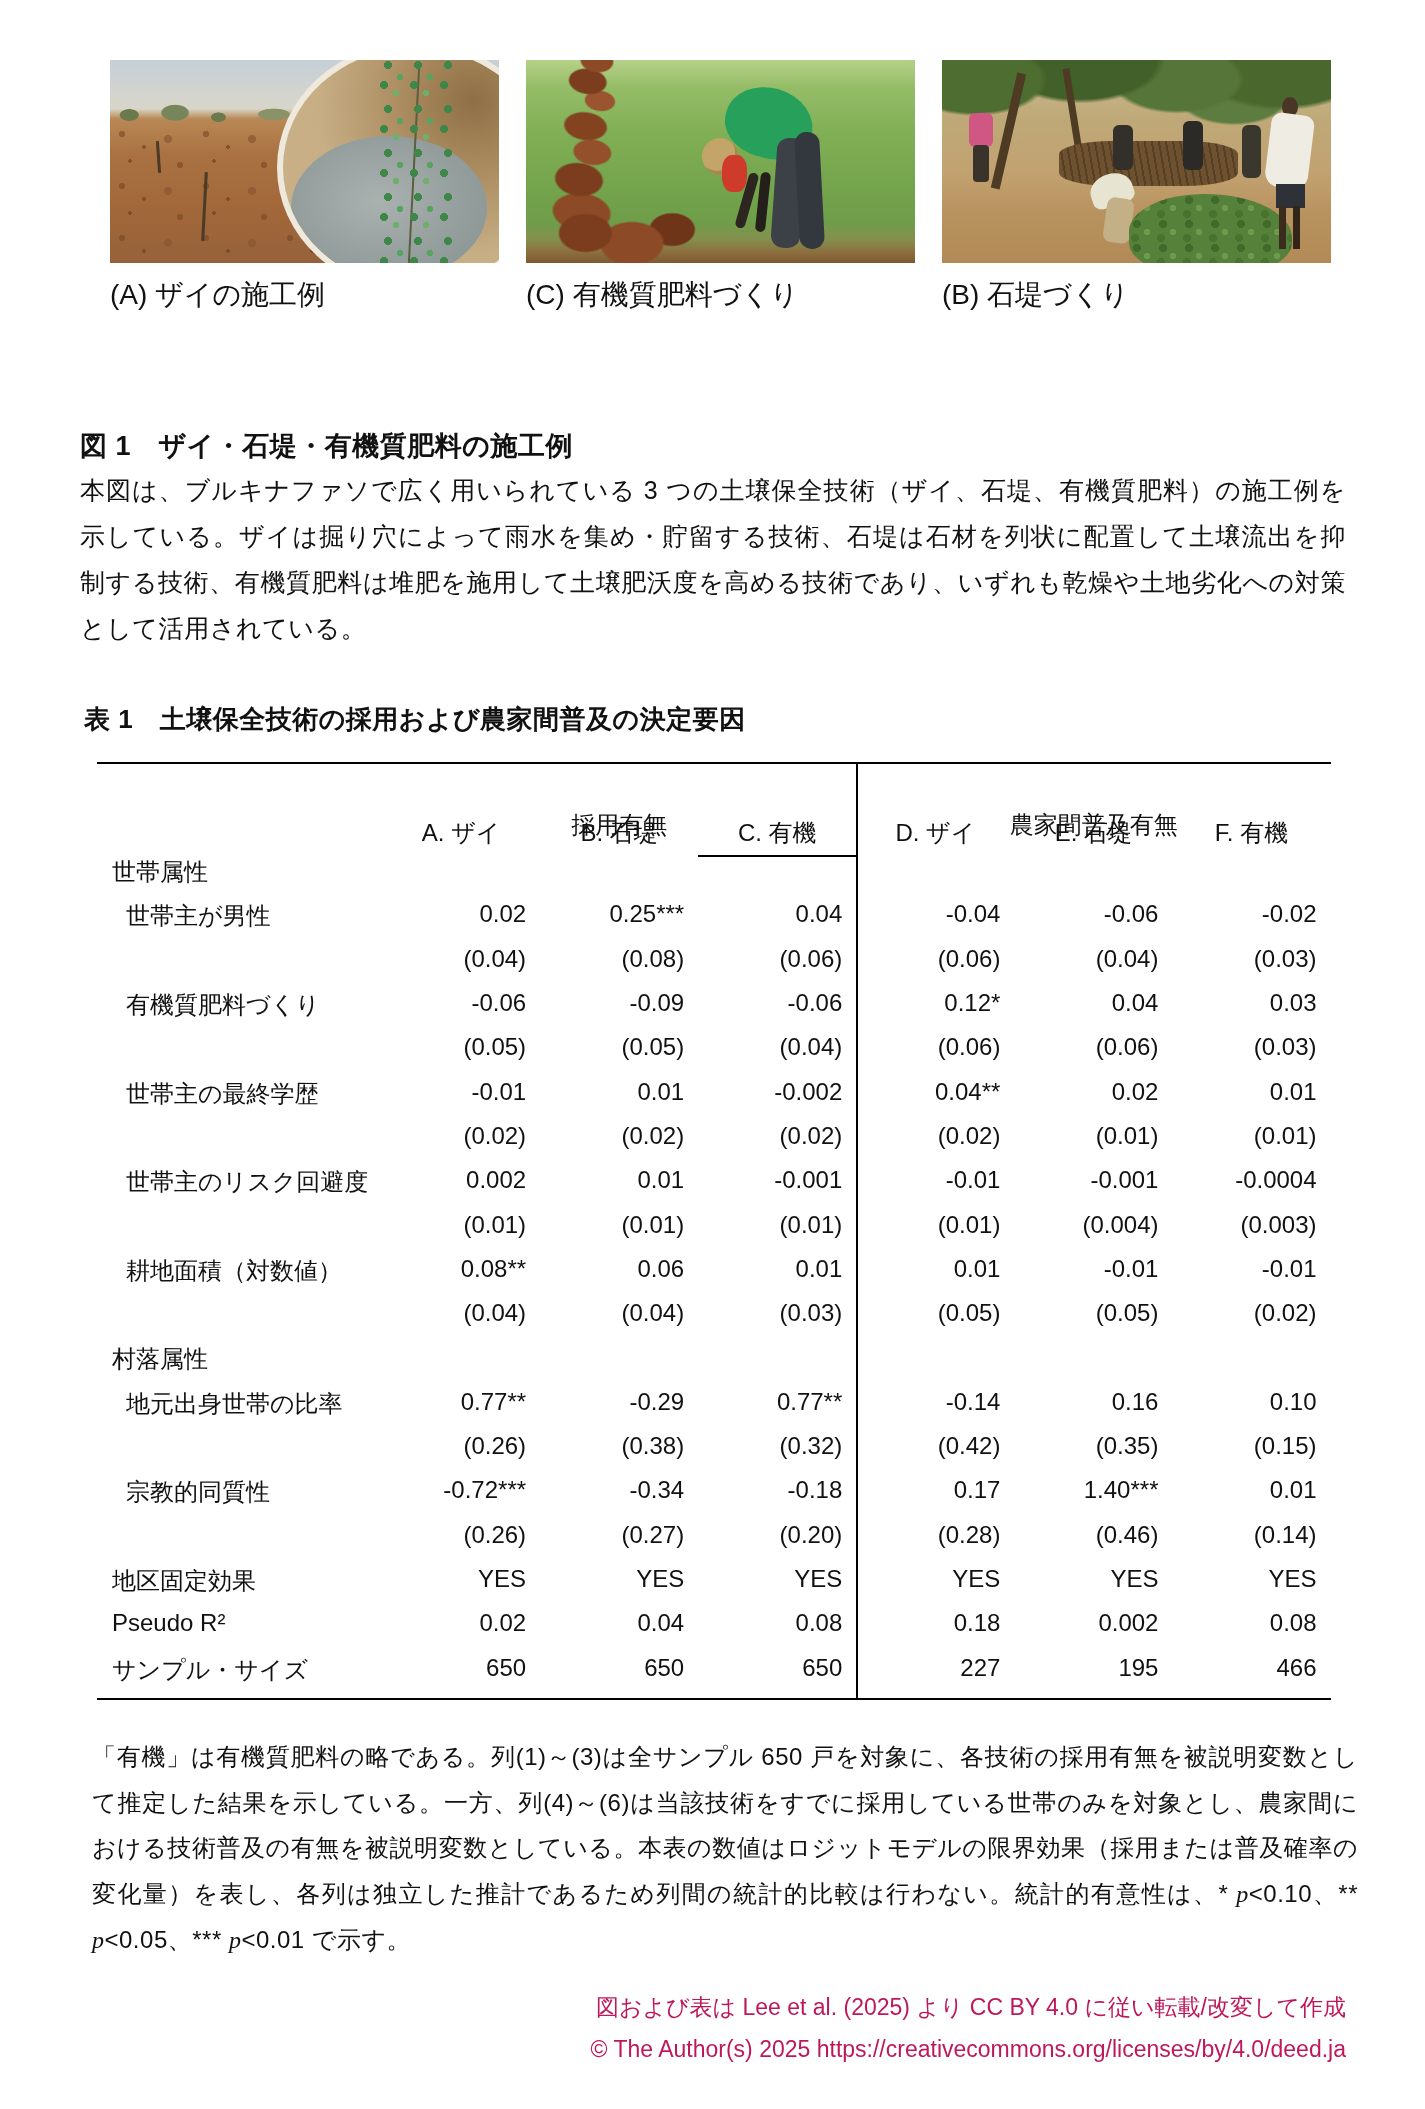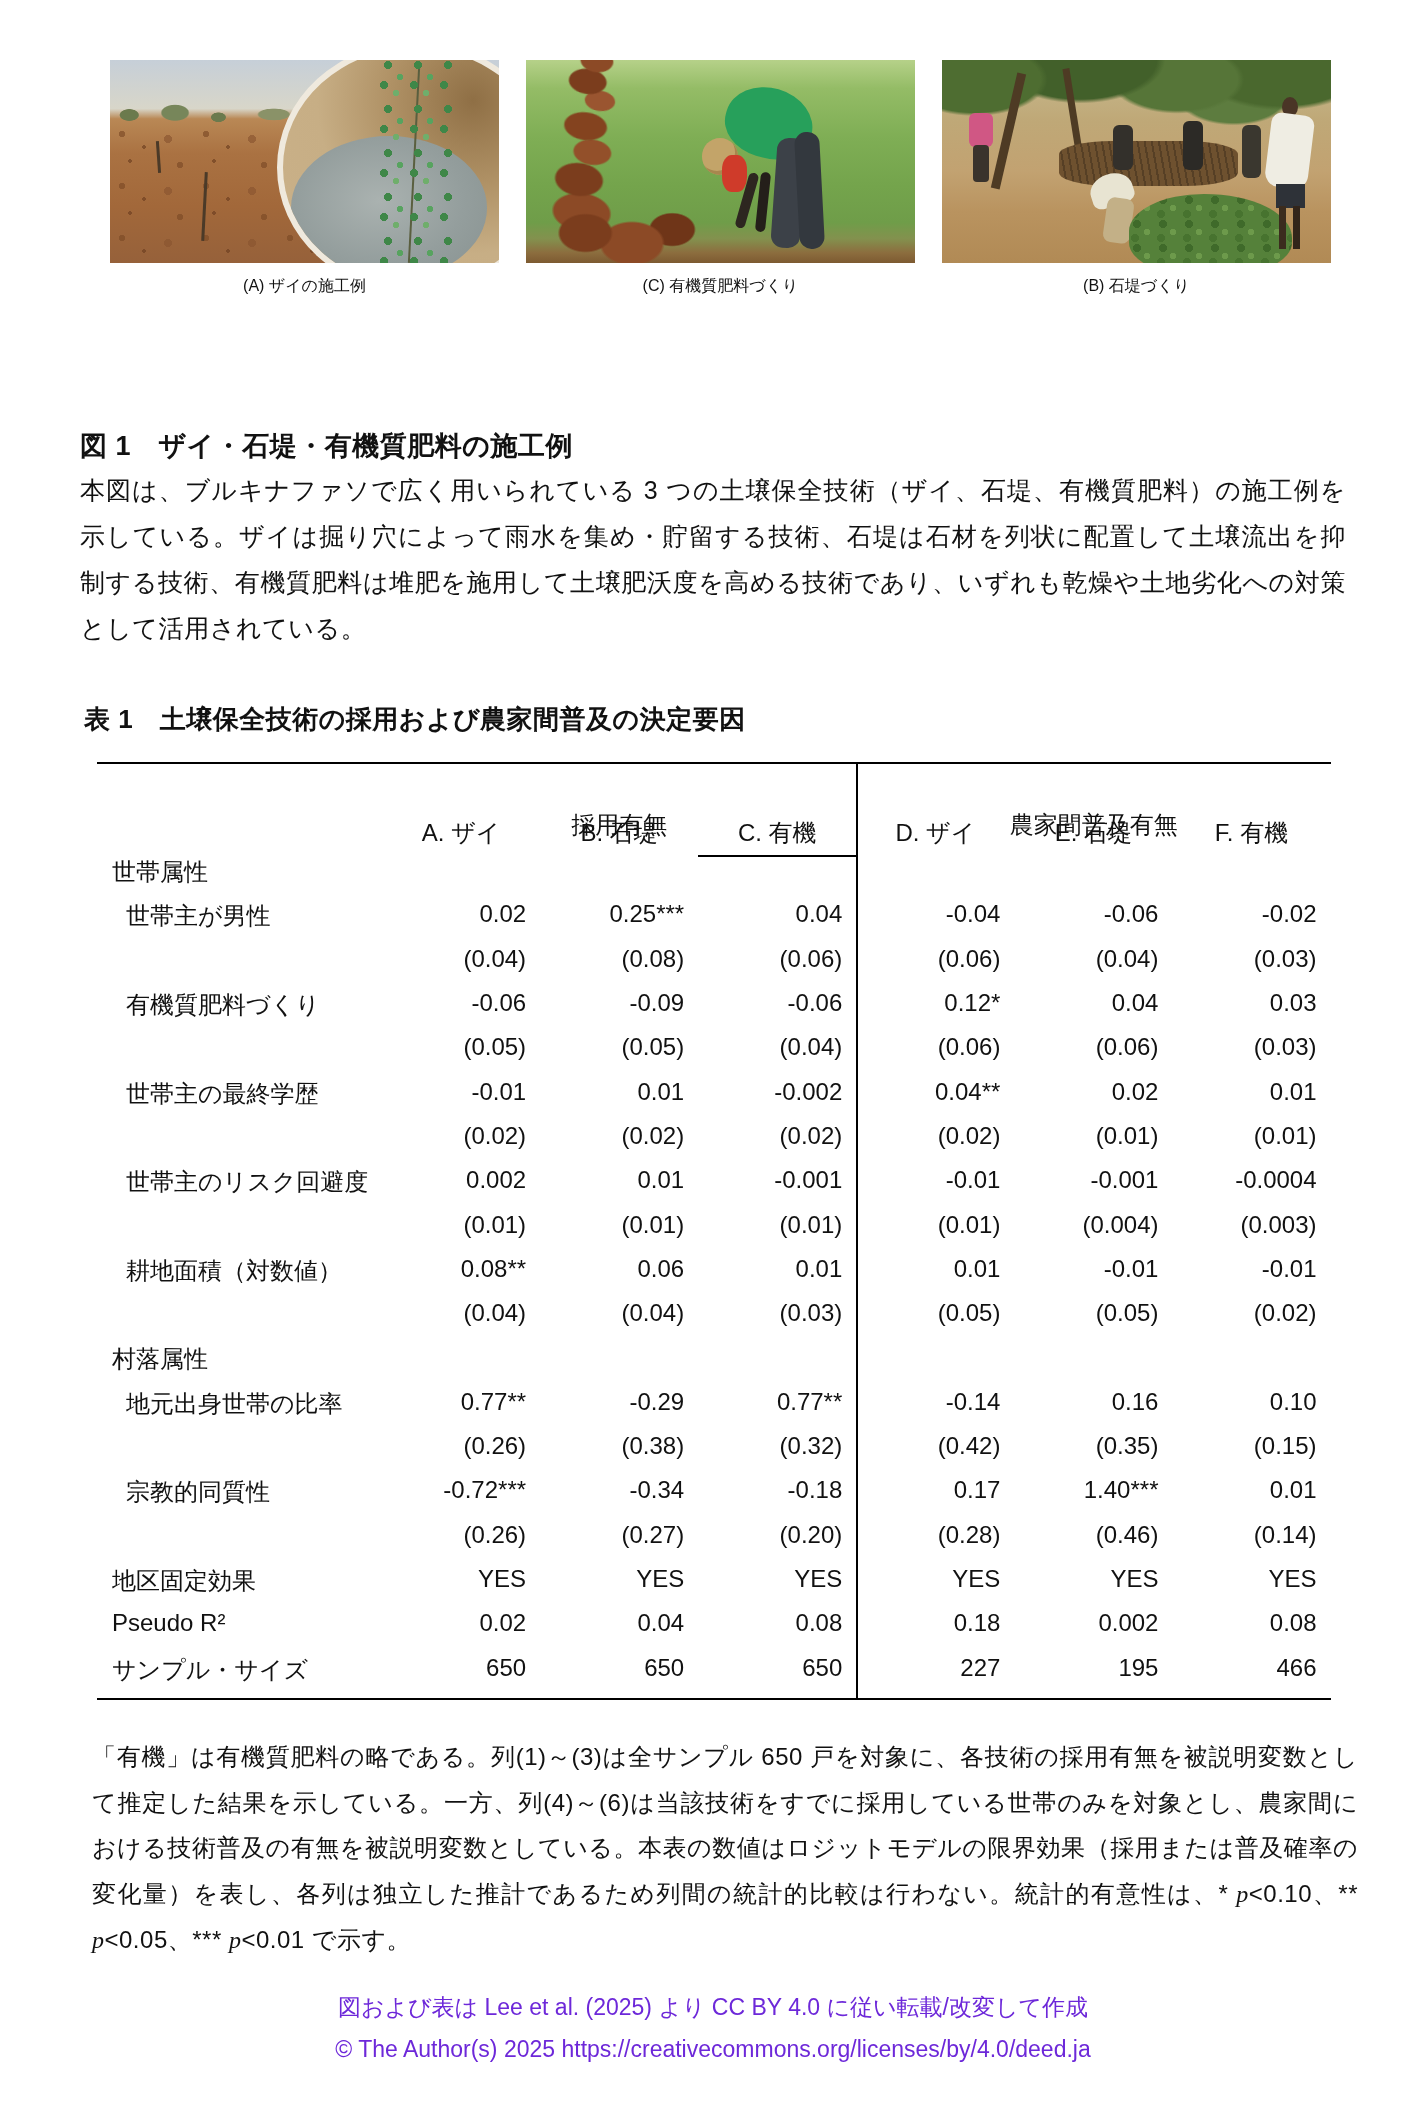--- a/index.html
+++ b/index.html
@@ -99,21 +99,21 @@
   .bender-top{position:absolute;left:38%;top:56%;width:11%;height:16%;background:#e8e4d2;border-radius:50% 50% 24% 24%;transform:rotate(-18deg);}
   .bender-low{position:absolute;left:42%;top:68%;width:7%;height:22%;background:#c3b087;border-radius:8px;transform:rotate(8deg);}
   .green-pile{position:absolute;right:10%;bottom:-6%;width:42%;height:40%;border-radius:46% 54% 40% 40%;background:#55813a;
     background-image:
       radial-gradient(circle 4px at 8px 6px,#3f6a2a 97%,transparent),
       radial-gradient(circle 3px at 18px 14px,#6d9a4b 97%,transparent),
       radial-gradient(circle 4px at 6px 20px,#47732f 97%,transparent);
     background-size:26px 24px;}
   
   .captions-row{position:absolute;top:276px;left:110px;width:1221px;display:flex;gap:27px;}
-  .caption{flex:none;width:389px;text-align:center;font-size:16px;color:#111;}
+  .caption{flex:none;width:389px;text-align:left;font-size:28px;color:#111;}
   
   .fig-title{position:absolute;left:80px;top:428px;font-size:27px;font-weight:700;letter-spacing:.5px;}
   .fig-desc{position:absolute;left:80px;top:467px;width:1266px;font-size:25px;line-height:46px;letter-spacing:.6px;text-align:justify;text-justify:inter-ideograph;margin:0;}
   
   .table-title{position:absolute;left:84px;top:702px;font-size:26px;font-weight:700;letter-spacing:.5px;}
   .table-wrap{position:absolute;left:97px;top:762px;width:1234px;height:934px;border-top:2px solid #000;border-bottom:2.5px solid #000;font-size:24px;}
   .thead-group{position:absolute;left:0;top:0;width:100%;height:46px;display:flex;align-items:center;margin-top:38px;}
   .thead-cols{position:absolute;left:0;top:46px;width:100%;height:46px;display:flex;align-items:center;}
   .lab-spacer{width:285px;flex:none;}
   .ghead{flex:none;width:474.5px;text-align:center;}
@@ -123,21 +123,21 @@
   .tbody{position:absolute;left:0;top:92px;width:100%;height:842px;display:flex;flex-direction:column;}
   .trow{flex:1;display:flex;align-items:flex-start;}
   .cell{overflow:visible;white-space:nowrap;}
   .cell.label{width:285px;flex:none;padding-left:15px;box-sizing:border-box;}
   .trow.coef .cell.label{padding-left:29px;}
   .cell.val{width:158.1px;flex:none;text-align:right;padding-right:14px;box-sizing:border-box;}
   
   .notes{position:absolute;left:80px;top:1722px;width:1266px;font-size:24px;line-height:45.5px;letter-spacing:.5px;text-align:justify;text-justify:inter-ideograph;margin:12px;}
   .notes .ital{font-style:italic;font-family:"Liberation Serif","DejaVu Serif",serif;}
   
-  .footer{position:absolute;left:80px;top:1986px;width:1266px;text-align:center;font-size:23px;line-height:42px;color:#6d28d9;}
+  .footer{position:absolute;left:80px;top:1986px;width:1266px;text-align:right;font-size:23px;line-height:42px;color:#be185d;}
 </style>
 </head>
 <body>
 
 <div class="page">
 
   <div class="photos-row">
     <div class="photo photo-a">
       <div class="shrub-line"></div>
       <div class="soil-speckles"></div>

